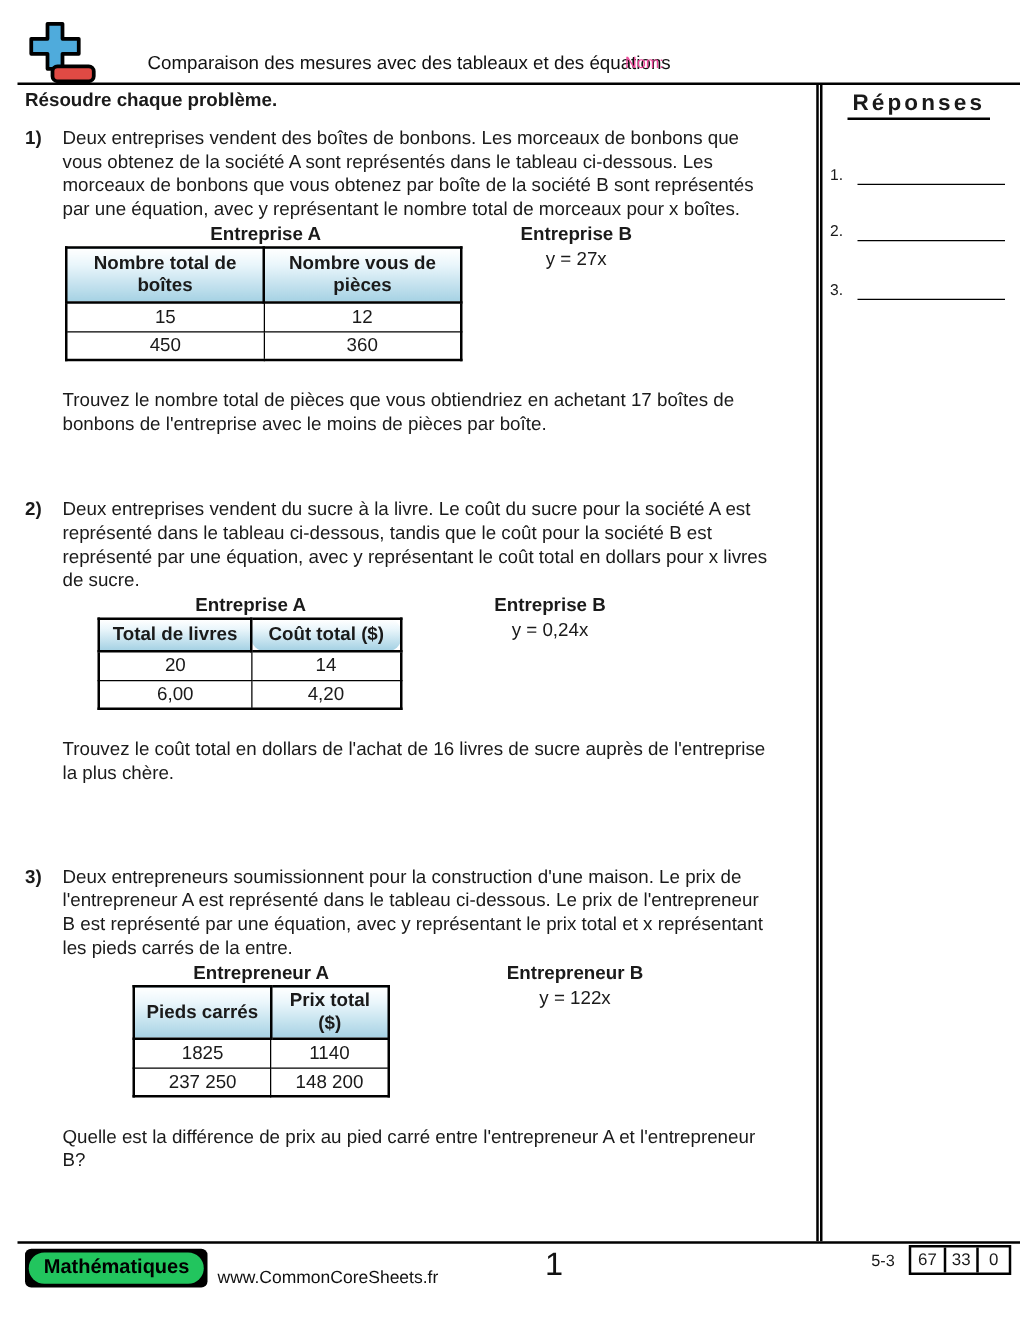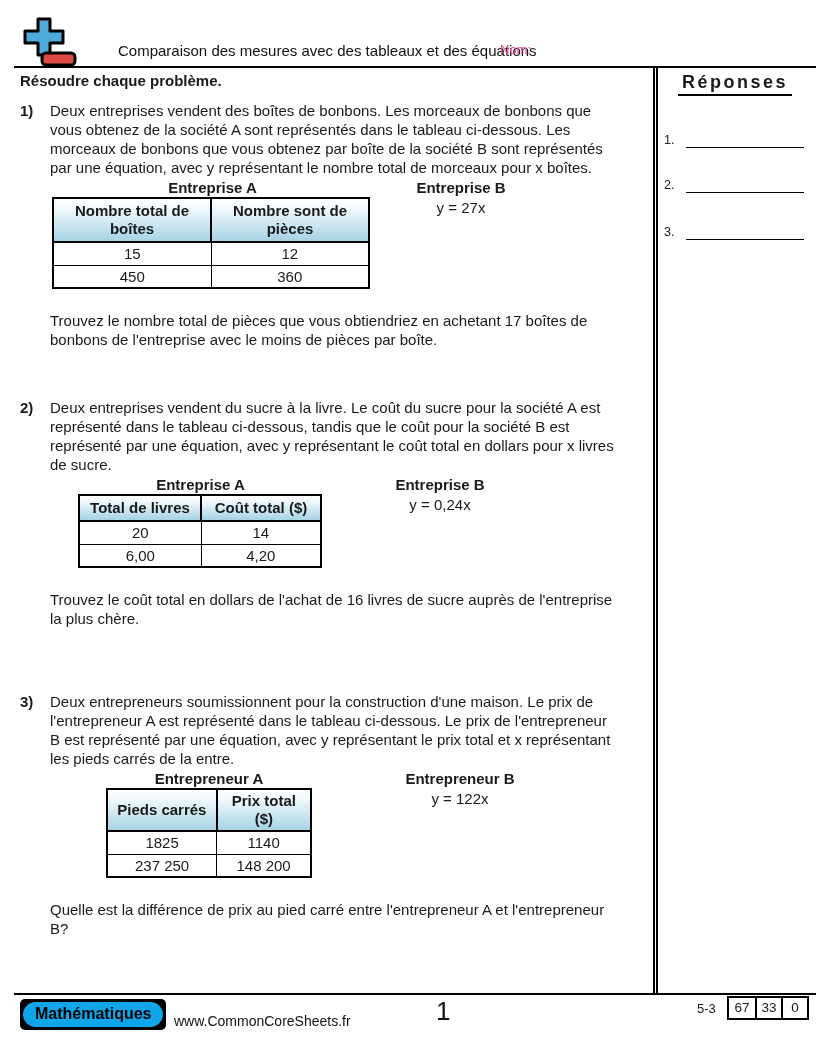--- a/index.html
+++ b/index.html
@@ -67,21 +67,21 @@
     font-size: 15px; font-weight: bold; text-align: center;
     padding: 2px 3px; line-height: 18px;
   }
   .data-table td {
     border: 1.4px solid #000;
     font-size: 15px; text-align: center;
     height: 23px; padding: 0 2px;
   }
   .t1 th { width: 158px; height: 44px; }
   .t2 th, .t3 th { height: 26px; }
-  .t2 th.c1 { width: 122px; margin-left: 44px; } .t2 th.c2 { width: 120px; }
+  .t2 th.c1 { width: 122px; margin-left: 44px; } .t2 th.c2 { width: 120px; border-radius: 11px; }
   .t3 th.c1 { width: 126px; } .t3 th.c2 { width: 110px; }
 
   .equation-block { position: absolute; top: 0; width: 160px; text-align: center; }
   .eq1 { left: 331px; }
   .eq2 { left: 310px; }
   .eq3 { left: 330px; }
   .equation-title { font-size: 15px; font-weight: bold; }
   .equation-text { font-size: 15px; margin-top: 3px; }
 
   
@@ -102,21 +102,21 @@
   
   .footer {
     position: absolute; left: 0; top: 993px; width: 816px; height: 63px;
   }
   .footer-rule { position: absolute; left: 14px; right: 0; top: 0; border-top: 2.5px solid #000; }
   .brand-badge {
     position: absolute; left: 20px; top: 6px;
     background: #000; border-radius: 5px; padding: 3px;
   }
   .brand-pill {
-    background: #0ea5e9; border-radius: 16px;
+    background: #22c55e; border-radius: 16px;
     padding: 3px 12px 4px 12px;
     font-size: 16px; font-weight: bold; color: #000;
     white-space: nowrap;
   }
   .website { position: absolute; left: 174px; top: 20px; font-size: 14px; color: #111; }
   .page-num { position: absolute; left: 436px; top: 3px; font-size: 26px; color: #111; }
   .range-label { position: absolute; left: 697px; top: 8px; font-size: 13px; }
   .score-table { position: absolute; left: 727px; top: 3px; display: flex; border: 2px solid #000; }
   .score-cell {
     width: 26px; height: 20px;
@@ -147,21 +147,21 @@
         <div class="p-num">1)</div>
         <div class="p-body">
           <div class="statement">Deux entreprises vendent des boîtes de bonbons. Les morceaux de bonbons que vous obtenez de la société A sont représentés dans le tableau ci-dessous. Les morceaux de bonbons que vous obtenez par boîte de la société B sont représentés par une équation, avec y représentant le nombre total de morceaux pour x boîtes.</div>
           <div class="tables-row">
             <div class="table-block tb1">
               <div class="table-title">Entreprise A</div>
               <table class="data-table t1">
                 <thead>
                   <tr>
                     <th>Nombre total de boîtes</th>
-                    <th>Nombre sont de pièces</th>
+                    <th>Nombre vous de pièces</th>
                   </tr>
                 </thead>
                 <tbody>
                   <tr>
                     <td>15</td>
                     <td>12</td>
                   </tr>
                   <tr>
                     <td>450</td>
                     <td>360</td>

